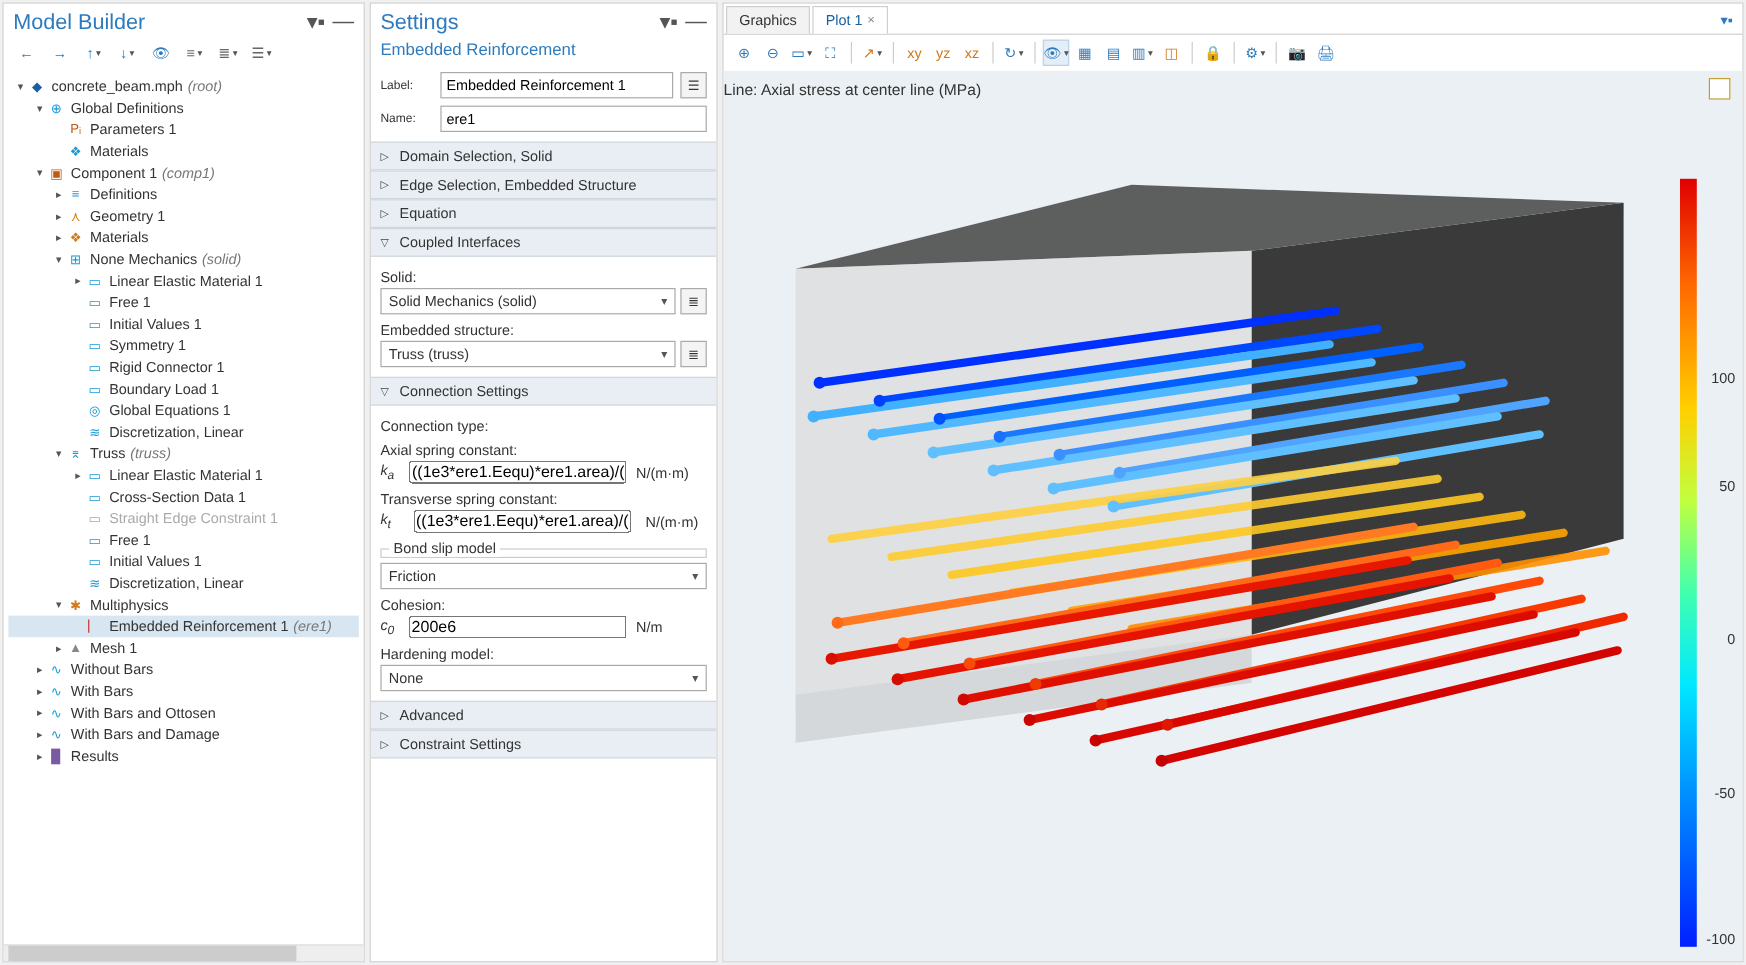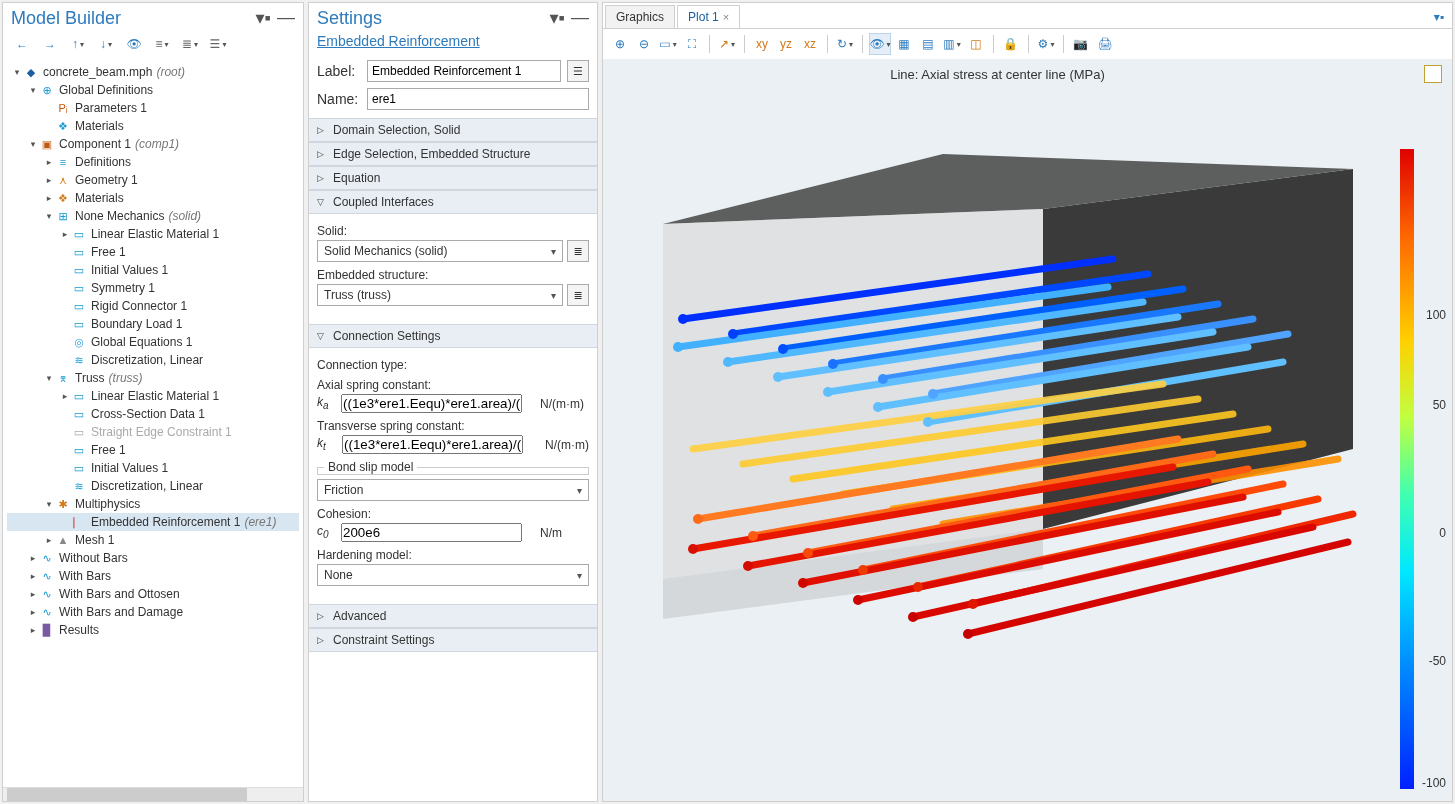--- a/index.html
+++ b/index.html
@@ -2,48 +2,48 @@
 <html><head>
 <meta charset="utf-8">
 <style>
 * { box-sizing: border-box; margin: 0; padding: 0; font-family: "Segoe UI", Arial, sans-serif; }
 body { display: flex; width: 1455px; height: 804px; background: #f0f0f0; font-size: 12px; color: #333; }
 
 
 .panel { background: #fff; border: 1px solid #cfcfcf; display: flex; flex-direction: column; margin: 2px; }
 .panel-title { font-size: 18px; color: #2d7bbd; font-weight: 400; padding: 4px 8px 2px; display: flex; align-items: center; justify-content: space-between; }
 .panel-title .minbox { display: flex; gap: 6px; color: #555; }
-.panel-sub { font-size: 14px; color: #2d7bbd; padding: 2px 8px 8px; text-decoration: underline; }
+.panel-sub { font-size: 14px; color: #2d7bbd; padding: 2px 8px 8px; }
 
 
 #model-builder { width: 302px; }
 .mb-toolbar { display: flex; gap: 6px; padding: 2px 8px 6px; color: #2d7bbd; align-items: center; font-size: 13px; }
 .tree { overflow: auto; padding: 2px 4px; flex: 1; }
 .tree-row { display: flex; align-items: center; height: 18px; white-space: nowrap; cursor: default; }
 .tree-row.selected { background: #d8e6f2; }
 .twisty { width: 12px; text-align: center; color: #555; font-size: 9px; user-select: none; }
 .ticon { width: 16px; height: 16px; display: inline-flex; align-items: center; justify-content: center; font-size: 11px; margin-right: 4px; }
 .tree-label { font-size: 12px; }
 .tree-tag { font-style: italic; color: #777; margin-left: 4px; }
 
 
 #settings { width: 290px; }
 .form { overflow: auto; flex: 1; }
 .form-row { display: flex; align-items: center; padding: 3px 8px; gap: 6px; }
-.form-row label { width: 44px; font-size: 14px; }
+.form-row label { width: 44px; font-size: 10px; }
 .form-row input, .select { flex: 1; border: 1px solid #aaa; padding: 2px 4px; font-size: 12px; height: 22px; background: #fff; }
 .icon-btn { width: 22px; height: 22px; border: 1px solid #aaa; background: #f4f4f4; display: flex; align-items: center; justify-content: center; font-size: 11px; }
 
 .section-head { background: #e8eef3; border-top: 1px solid #cfd6dc; border-bottom: 1px solid #cfd6dc; padding: 4px 8px; font-size: 12px; display: flex; align-items: center; gap: 6px; cursor: default; }
 .section-head .arrow { font-size: 9px; color: #444; width: 10px; }
-.section-body { padding: 4px 8px 18px; }
+.section-body { padding: 4px 8px 8px; }
 .field-label { font-size: 12px; margin: 6px 0 2px; }
 .select { display: flex; align-items: center; justify-content: space-between; padding: 2px 6px; }
 .select::after { content: "▾"; color: #555; font-size: 10px; }
-.unit { font-size: 12px; color: #333; margin-left: 14px; white-space: nowrap; }
+.unit { font-size: 12px; color: #333; margin-left: 4px; white-space: nowrap; }
 .sym { font-style: italic; font-family: "Times New Roman", serif; width: 20px; }
 fieldset.inset { border: 1px solid #ccc; margin: 6px 0 2px; padding: 0; }
 fieldset.inset legend { font-size: 12px; padding: 0 4px; margin-left: 6px; }
 
 
 #graphics { flex: 1; display: flex; flex-direction: column; }
 .tabs { display: flex; border-bottom: 1px solid #cfcfcf; padding: 2px 2px 0; align-items: flex-end; }
 .tab { padding: 4px 10px; border: 1px solid #cfcfcf; border-bottom: none; margin-right: 2px; background: #f2f2f2; font-size: 12px; display: flex; align-items: center; gap: 4px; }
 .tab.active { background: #fff; color: #1a5fa0; }
 .tab .x { color: #888; font-size: 11px; }
@@ -52,21 +52,21 @@
 .gtoolbar { display: flex; gap: 2px; padding: 4px 6px; align-items: center; flex-wrap: wrap; }
 .gbtn { width: 22px; height: 22px; display: flex; align-items: center; justify-content: center; font-size: 12px; border: 1px solid transparent; background: transparent; color: #2a5; }
 .gbtn.blue { color: #2d7bbd; }
 .gbtn.orange { color: #d07a1a; }
 .gbtn.gray { color: #666; }
 .gbtn.boxed { border: 1px solid #bdd3e7; background: #e3eef8; }
 .gsep { width: 1px; height: 18px; background: #ccc; margin: 0 4px; }
 .carrot::after { content: "▾"; font-size: 8px; margin-left: 2px; color: #555; }
 
 .canvas-wrap { flex: 1; position: relative; background: #eaf0f4; overflow: hidden; }
-.plot-title { position: absolute; top: 8px; left: 0; right: 60px; text-align: center; font-size: 13px; }
+.plot-title { position: absolute; top: 8px; left: 0; right: 60px; text-align: left; font-size: 13px; }
 .corner-icon { position: absolute; top: 6px; right: 10px; width: 18px; height: 18px; border: 1px solid #c0a030; background: #fff; }
 
 svg.viz { position: absolute; top: 30px; left: 20px; }
 
 
 .colorbar { position: absolute; right: 38px; top: 90px; width: 14px; height: 640px; background: linear-gradient(to bottom, #e00000 0%, #ff6a00 14%, #ffd000 30%, #c0ff40 42%, #40ffb0 54%, #00e8ff 66%, #0090ff 80%, #0020ff 100%); }
 .cb-ticks { position: absolute; right: 6px; top: 90px; height: 640px; width: 30px; }
 .cb-tick { position: absolute; right: 0; font-size: 12px; transform: translateY(-50%); }
 
 .disabled { color: #aaa; }

